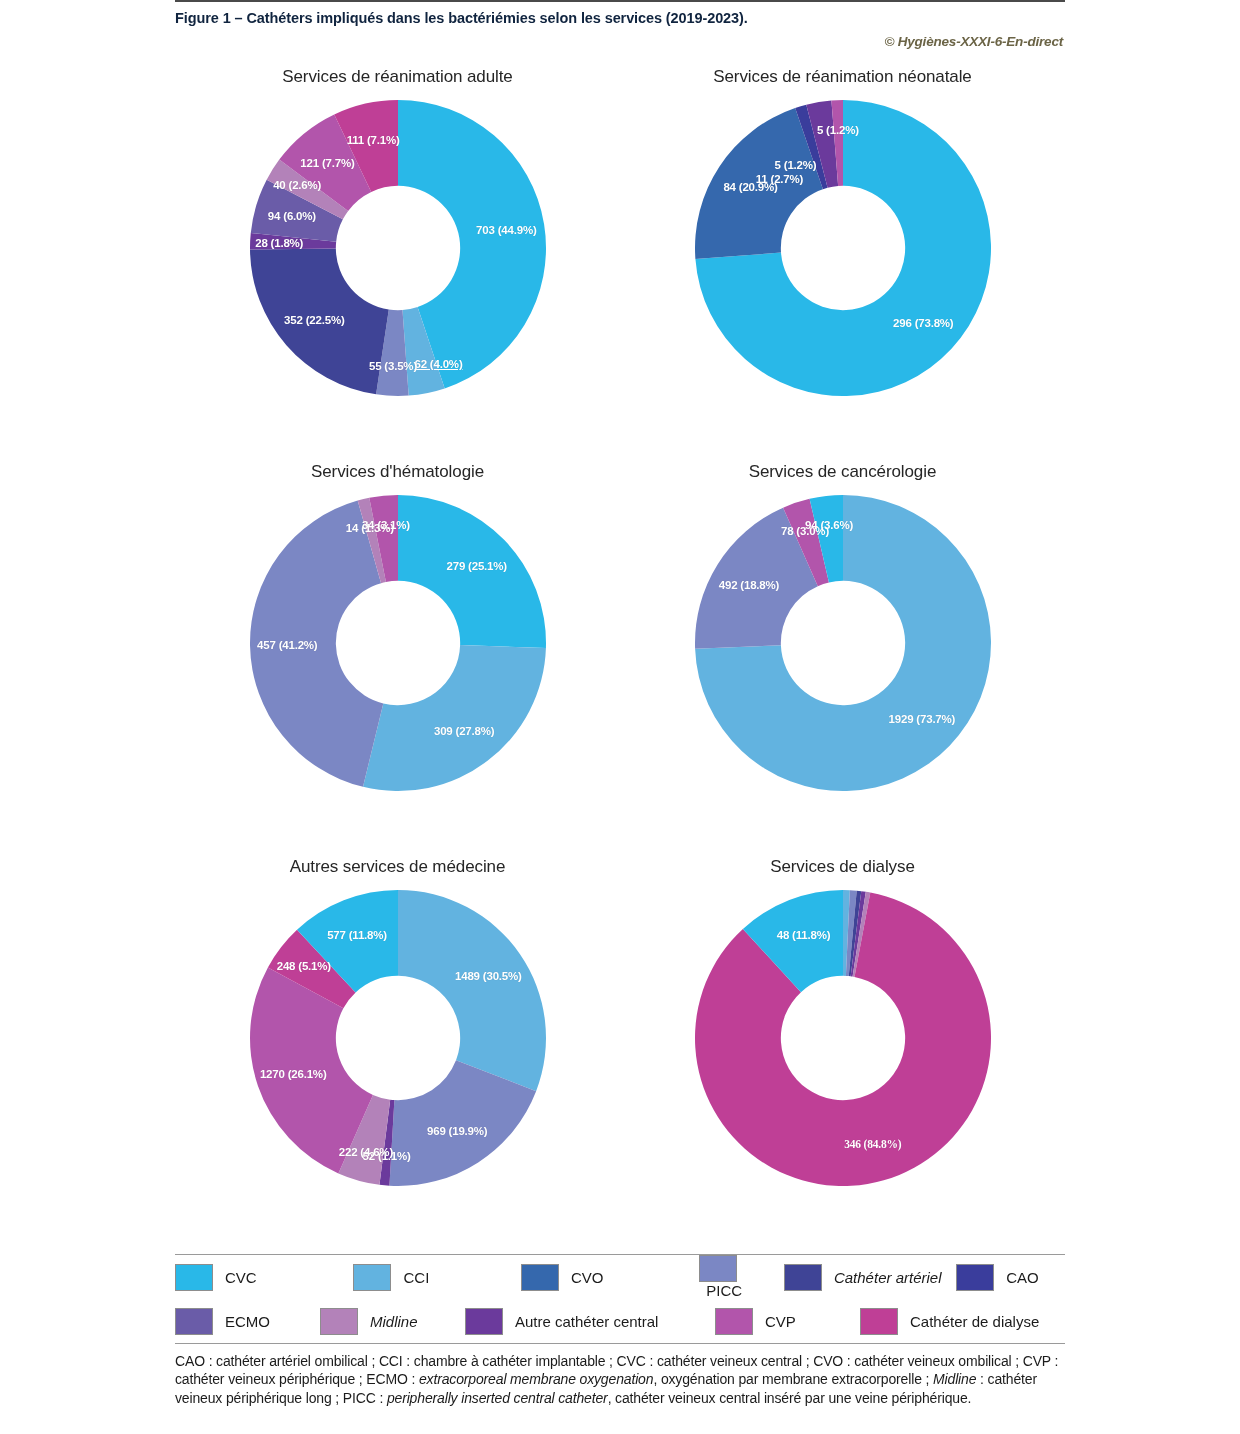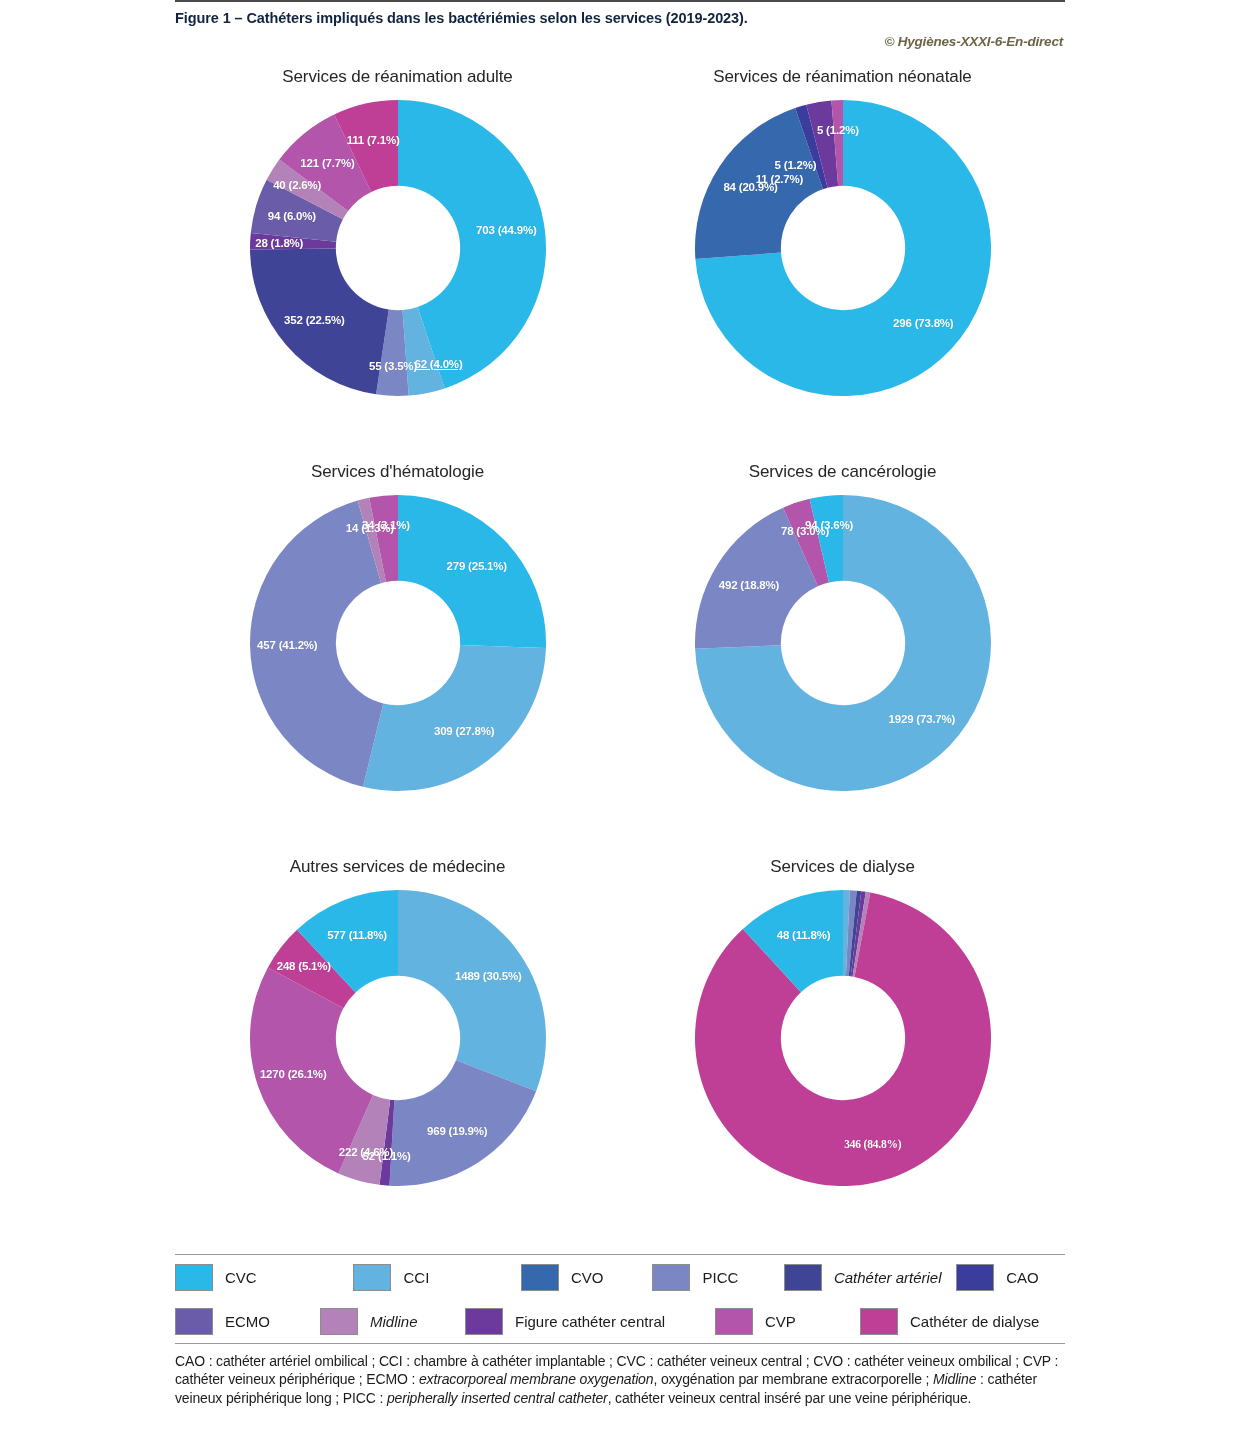--- a/index.html
+++ b/index.html
@@ -210,21 +210,21 @@
           <span class="legend-label">CVC</span>
         </div>
         <div class="legend-item" style="width: 145px; margin-left: 47px;">
           <span class="swatch" style="background: rgb(98, 179, 224);"></span>
           <span class="legend-label">CCI</span>
         </div>
         <div class="legend-item" style="width: 145px; padding-left: 36px;">
           <span class="swatch" style="background: rgb(53, 104, 173);"></span>
           <span class="legend-label">CVO</span>
         </div>
-        <div class="legend-item" style="width: 145px;">
+        <div class="legend-item" style="width: 145px; flex-direction: column;">
           <span class="swatch" style="background: rgb(123, 135, 196);"></span>
           <span class="legend-label">PICC</span>
         </div>
         <div class="legend-item" style="width: 190px; font-style: italic;">
           <span class="swatch" style="background: rgb(63, 68, 150);"></span>
           <span class="legend-label">Cathéter artériel</span>
         </div>
         <div class="legend-item" style="width: 120px;">
           <span class="swatch" style="background: rgb(58, 61, 156);"></span>
           <span class="legend-label">CAO</span>
@@ -234,21 +234,21 @@
         <div class="legend-item" style="width: 145px;">
           <span class="swatch" style="background: rgb(106, 92, 168);"></span>
           <span class="legend-label">ECMO</span>
         </div>
         <div class="legend-item" style="width: 145px;">
           <span class="swatch" style="background: rgb(179, 130, 185);"></span>
           <span class="legend-label ital">Midline</span>
         </div>
         <div class="legend-item" style="width: 250px;">
           <span class="swatch" style="background: rgb(107, 58, 156);"></span>
-          <span class="legend-label">Figure cathéter central</span>
+          <span class="legend-label">Autre cathéter central</span>
         </div>
         <div class="legend-item" style="width: 145px;">
           <span class="swatch" style="background: rgb(178, 85, 171);"></span>
           <span class="legend-label">CVP</span>
         </div>
         <div class="legend-item" style="width: 200px;">
           <span class="swatch" style="background: rgb(191, 63, 150);"></span>
           <span class="legend-label">Cathéter de dialyse</span>
         </div>
       </div>

